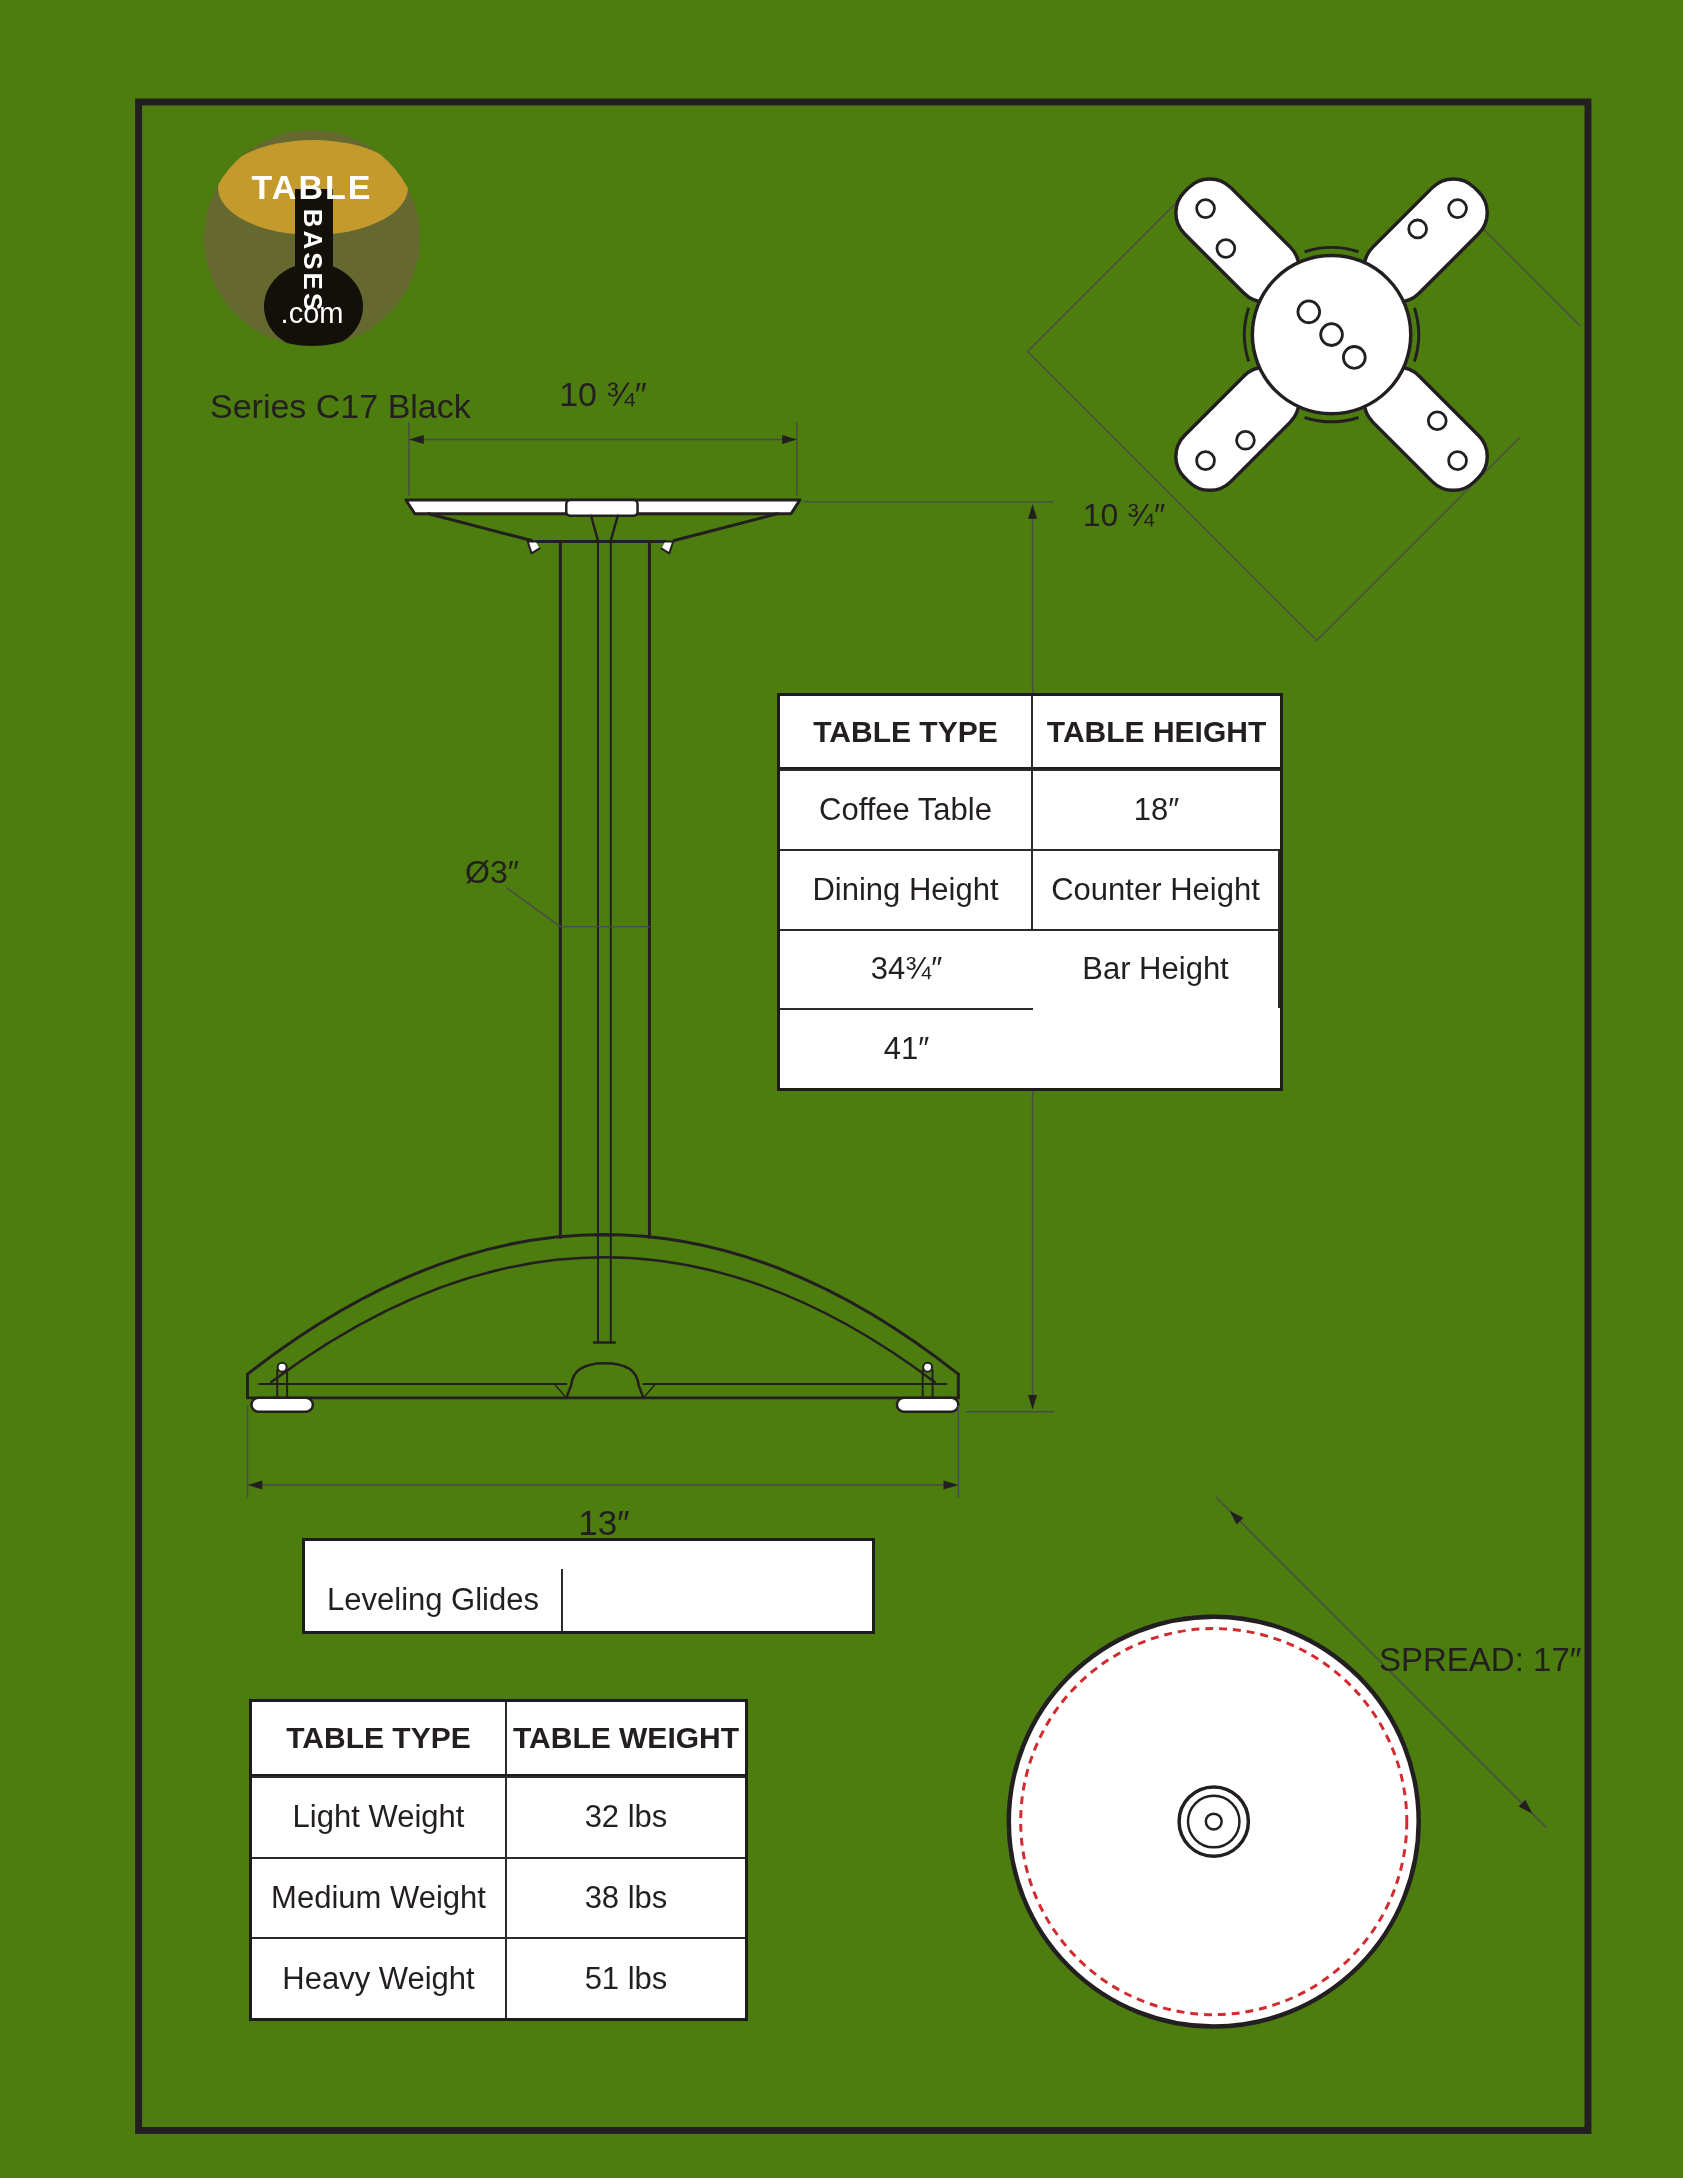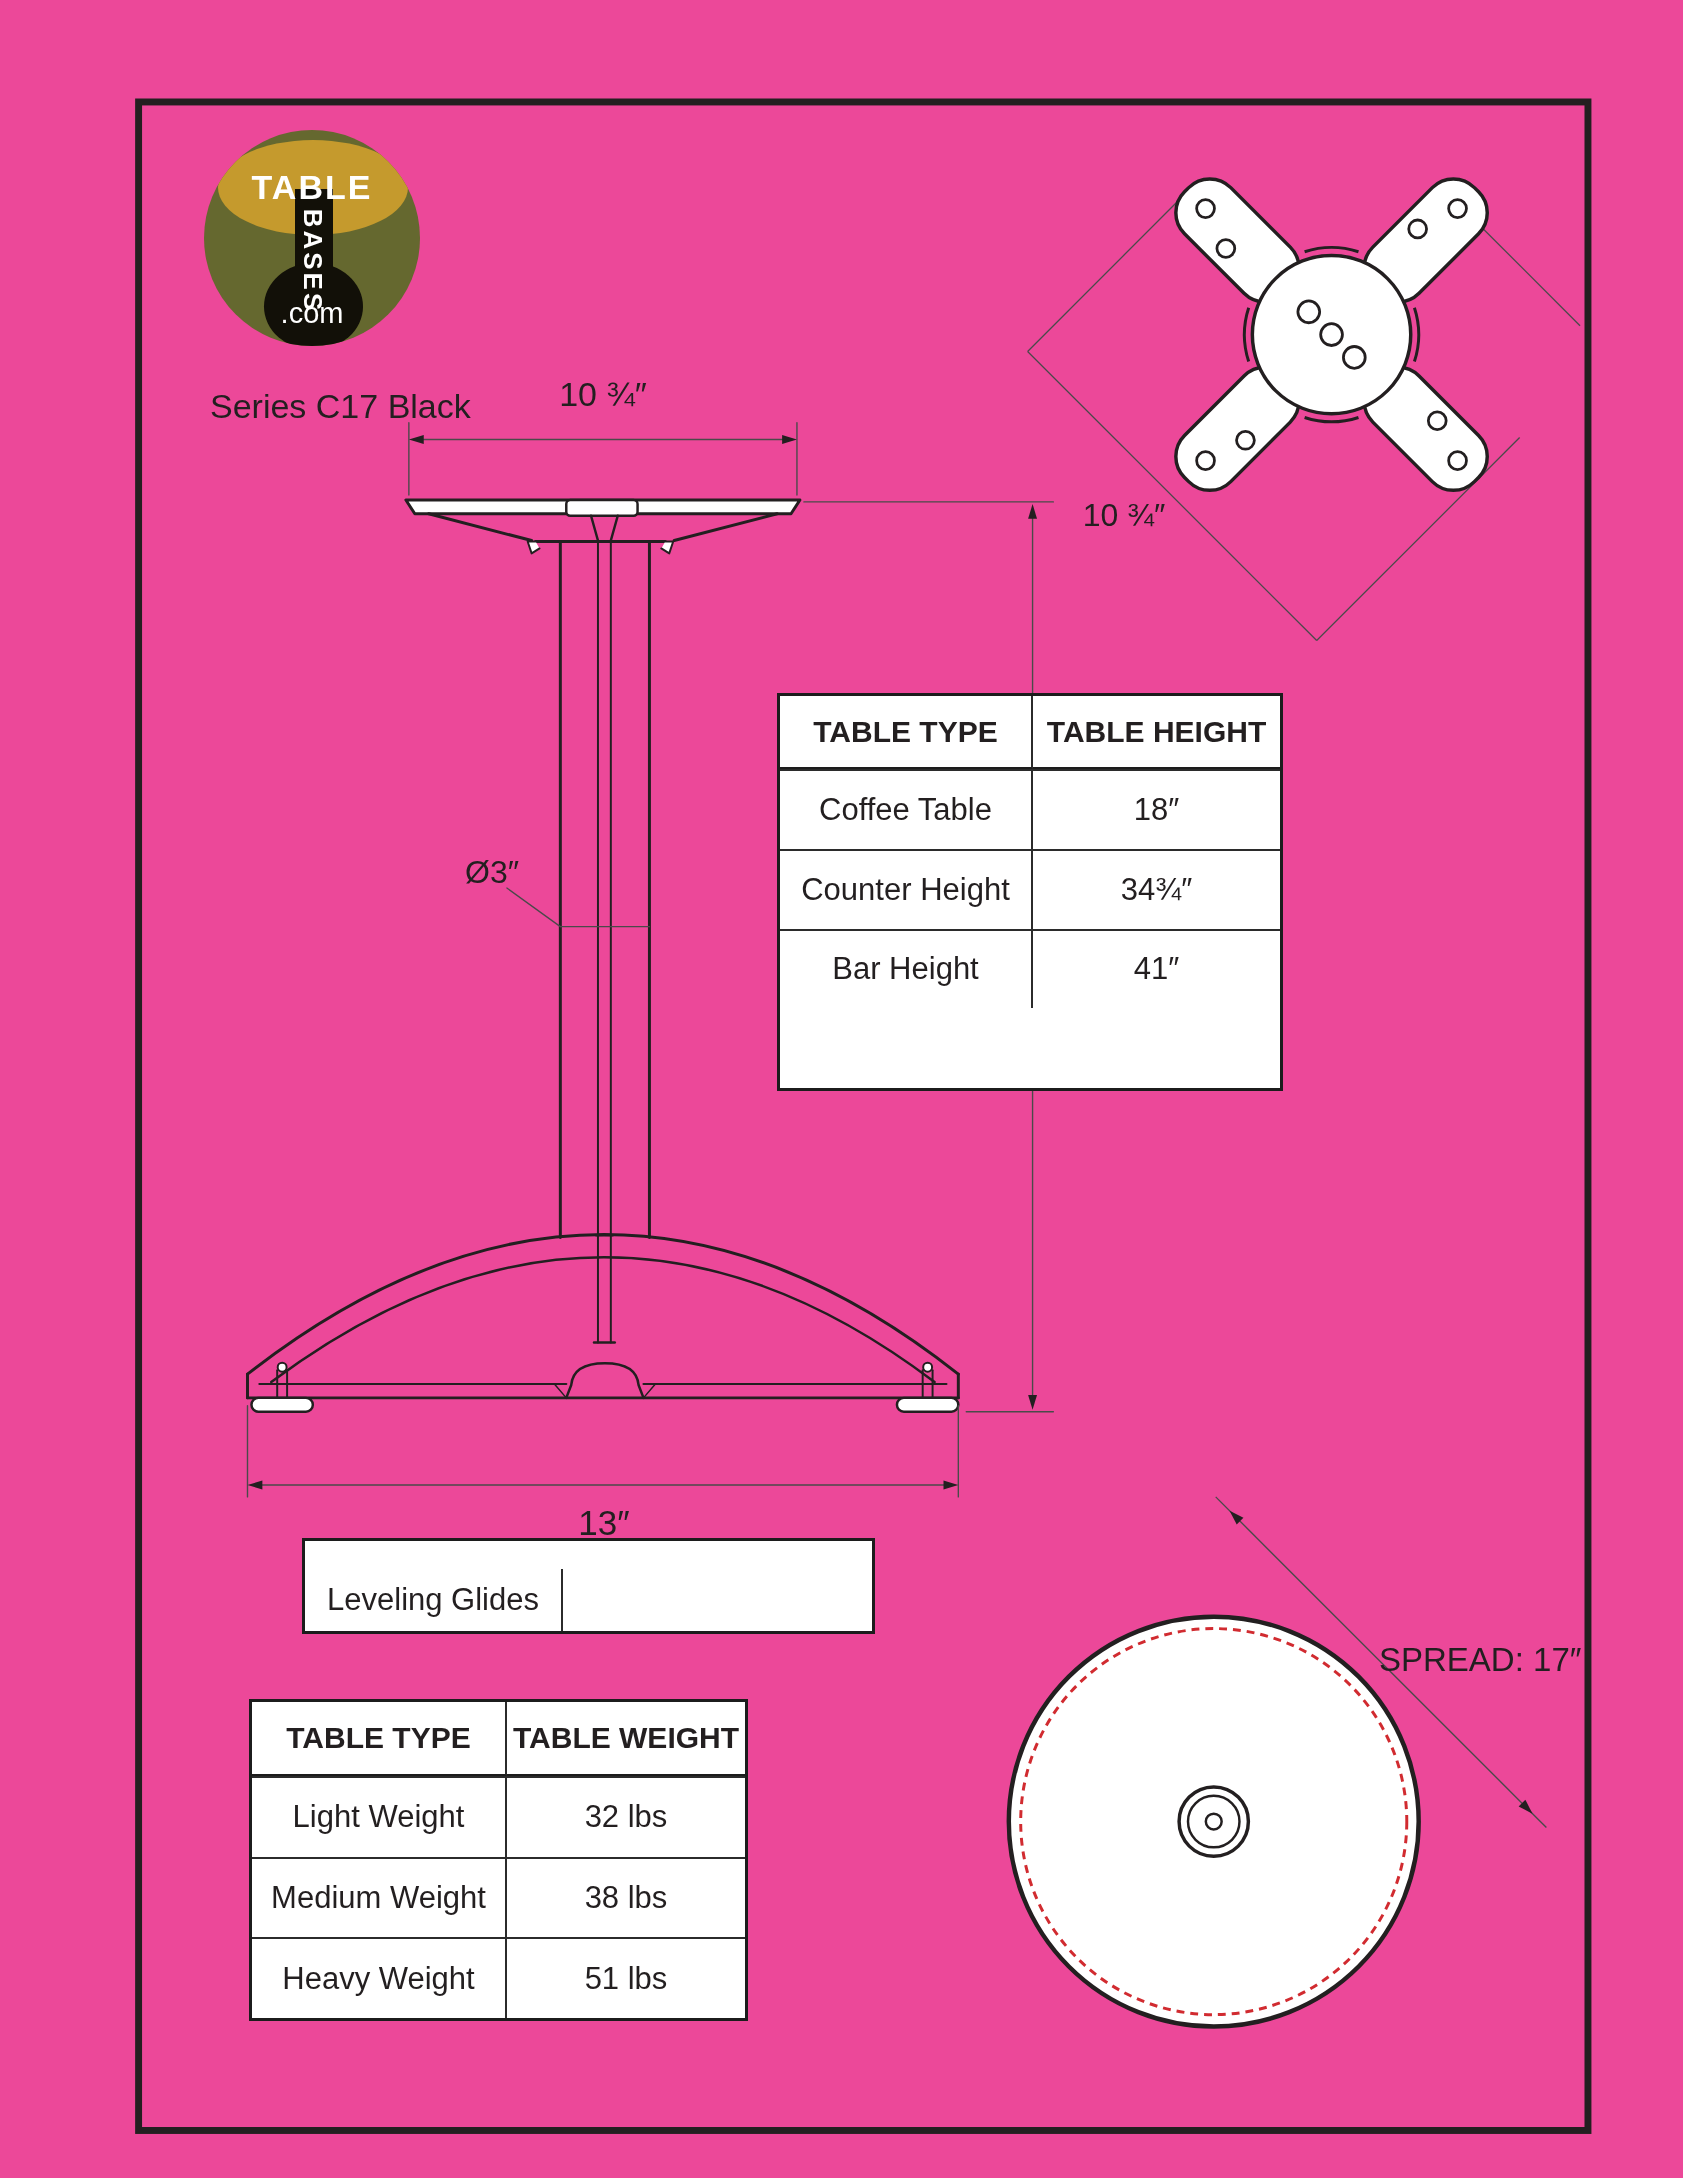--- a/index.html
+++ b/index.html
@@ -1,16 +1,16 @@
 <!DOCTYPE html>
 <html><head>
 <meta charset="utf-8">
 <style>
   html,body{margin:0;padding:0;background:#ffffff;}
-  .page{position:relative;width:1683px;height:2178px;background:#ec4899;overflow:hidden;
+  .page{position:relative;width:1683px;height:2178px;background:#4d7c0f;overflow:hidden;
         font-family:"Liberation Sans","DejaVu Sans",sans-serif;color:#231f20;}
   .art{position:absolute;left:0;top:0;width:1683px;height:2178px;}
   .label{position:absolute;color:#231f20;white-space:nowrap;}
   .center-xf{transform:translate(-50%,-50%);}
   .center-xt{transform:translate(-50%,-100%);}
   .center-y{transform:translate(0,-50%);}
 
   
   .logo{position:absolute;left:204px;top:130px;width:216px;height:216px;border-radius:50%;
         background:#65682F;overflow:hidden;}
@@ -199,20 +199,21 @@
 
   <div class="label dim-sm center-xf" style="left:1124px;top:515px;">10 ¾″</div>
 
   <div class="label center-y" style="left:1379px;top:1660px;font-size:33px;">SPREAD: 17″</div>
 
   <div class="spec t-height">
     <div class="cell c1 hdr">TABLE TYPE</div>
     <div class="cell hdr">TABLE HEIGHT</div>
     <div class="cell c1">Coffee Table</div>
     <div class="cell">18″</div>
+    <div class="cell c1">Dining Height</div>
     <div class="cell c1">Counter Height</div>
     <div class="cell">34¾″</div>
     <div class="cell c1">Bar Height</div>
     <div class="cell">41″</div>
   </div>
 
   <div class="spec t-glides">
     <div class="cell c1">Leveling Glides</div>
   </div>
 

